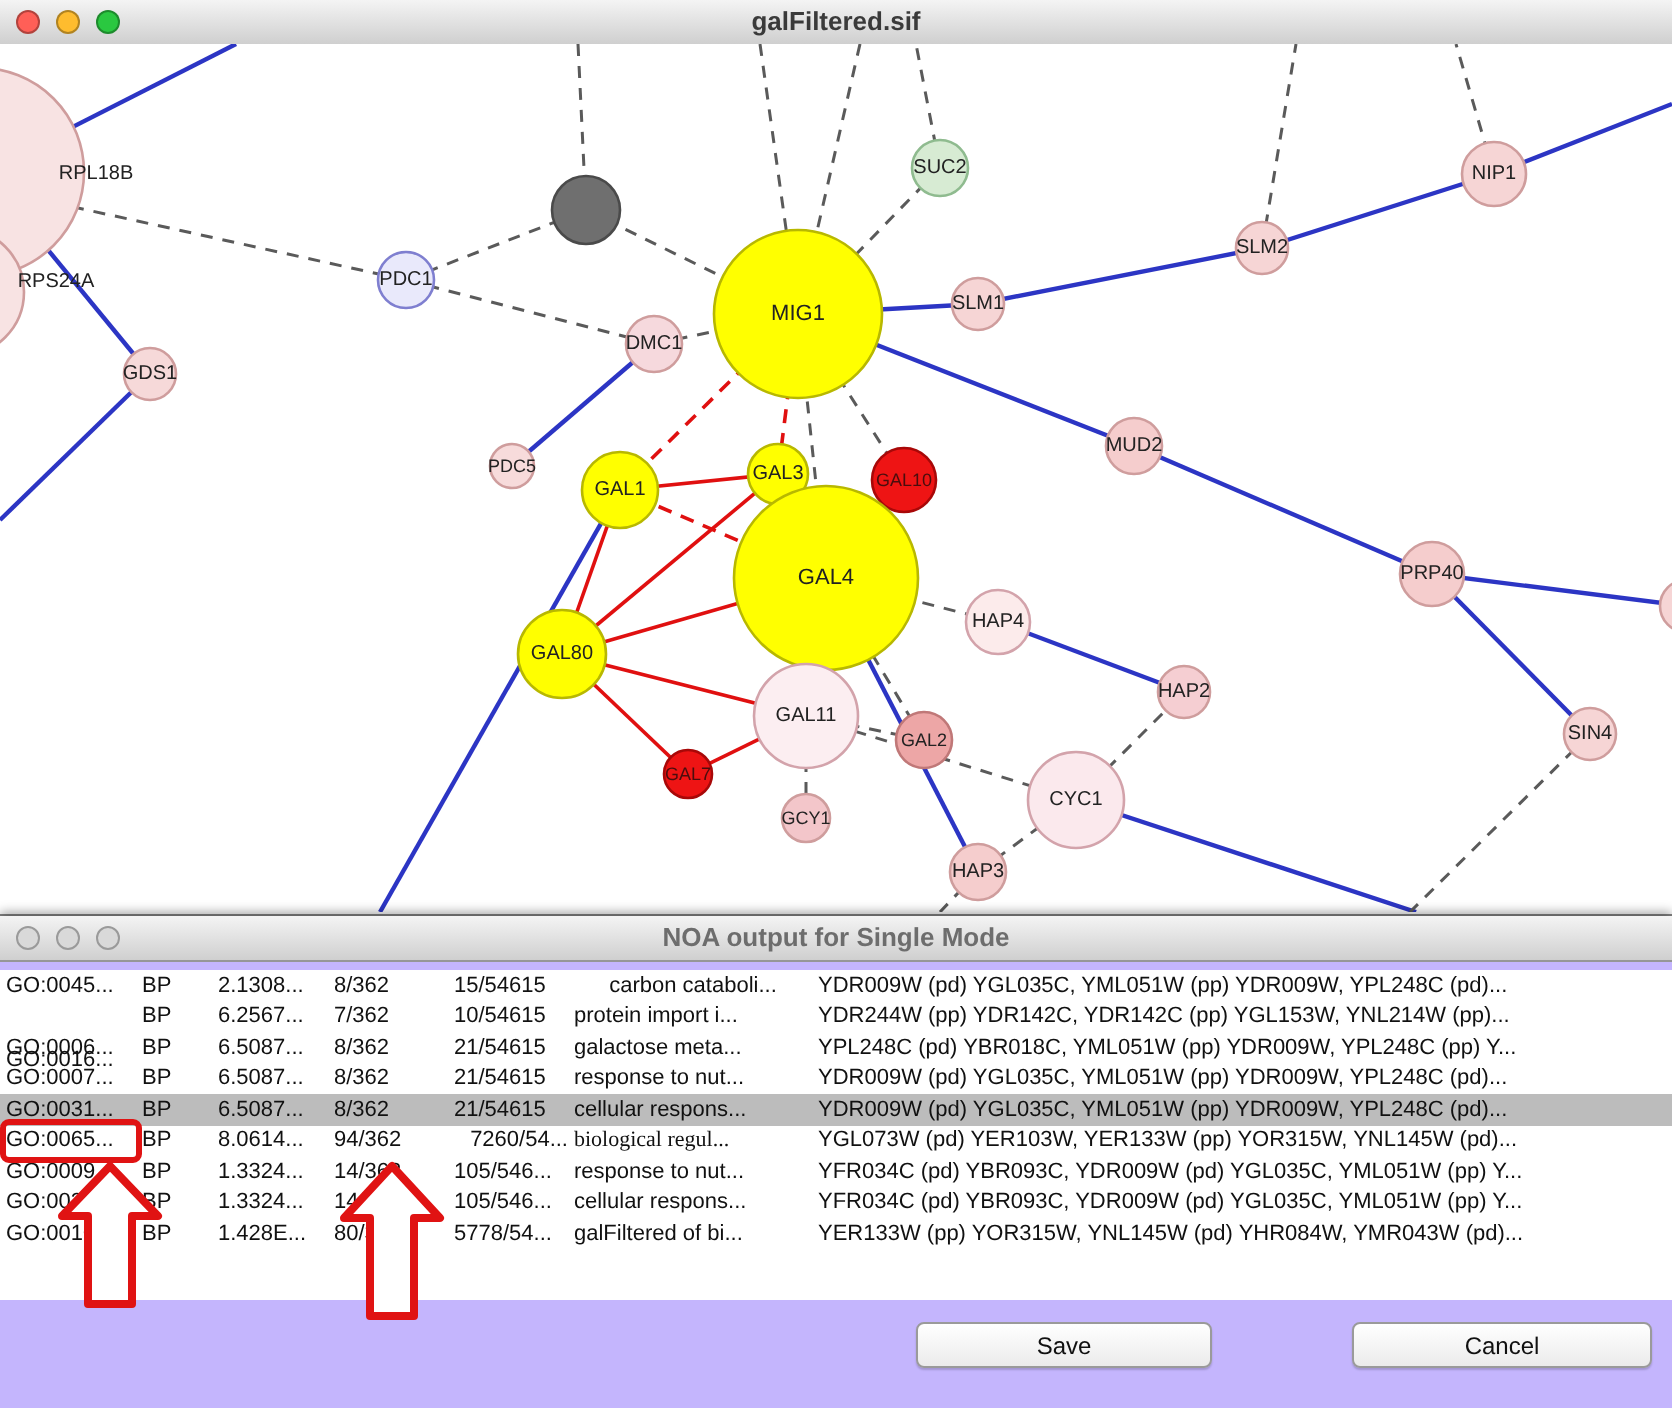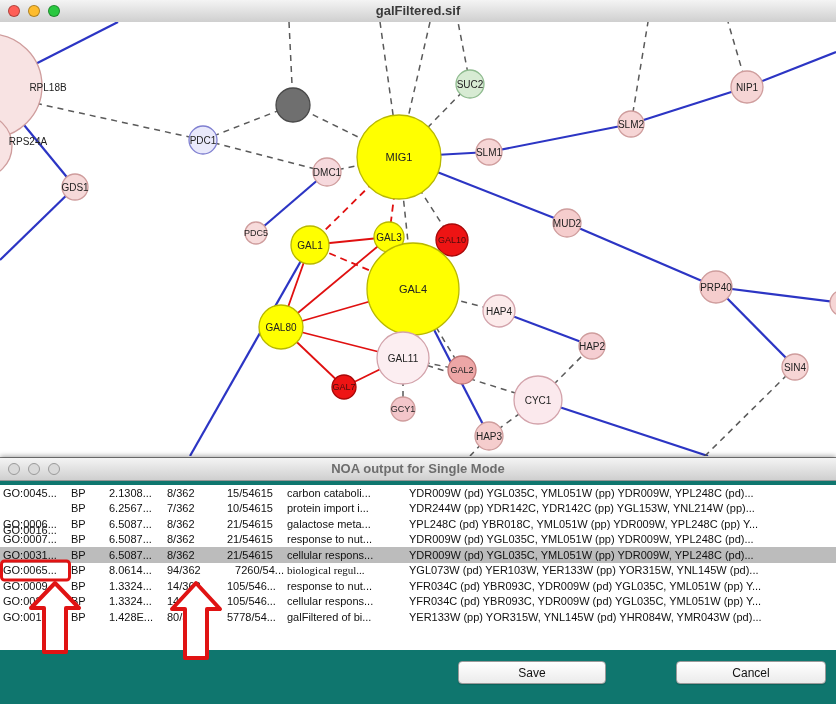--- a/index.html
+++ b/index.html
@@ -2,21 +2,21 @@
 <html><head>
 <meta charset="utf-8">
 <style>
   html,body{margin:0;padding:0;}
   body{
     width:836px;height:704px;position:relative;overflow:hidden;
     font-family:"Liberation Sans",sans-serif;background:#d8d8d8;
   }
   
   .window-top{position:absolute;top:0;left:0;width:836px;height:457px;background:#fff;border-bottom:1px solid #8a8a8a;}
-  .window-bottom{position:absolute;top:458px;left:0;width:836px;height:246px;background:#0f766e;box-shadow:0 -2px 5px rgba(0,0,0,.35);}
+  .window-bottom{position:absolute;top:458px;left:0;width:836px;height:246px;background:#c4b5fd;box-shadow:0 -2px 5px rgba(0,0,0,.35);}
   .titlebar{position:relative;height:22px;background:linear-gradient(#f4f4f4,#cfcfcf);border-bottom:1px solid #969696;}
   .traffic{position:absolute;left:8px;top:5px;display:flex;gap:8px;}
   .light{width:12px;height:12px;border-radius:50%;box-sizing:border-box;border:1px solid rgba(0,0,0,.3);}
   .light.red{background:#ff5f57;}
   .light.yellow{background:#febc2e;}
   .light.green{background:#2ac840;}
   .light.gray{background:#d9d9d9;border-color:#9a9a9a;}
   .wtitle{position:absolute;left:0;right:0;top:0;height:22px;line-height:22px;text-align:center;
     font-size:13px;font-weight:bold;color:#3a3a3a;}
   .wtitle.inactive{color:#6d6d6d;}
@@ -175,21 +175,21 @@
   </div>
 
   <div class="results-table">
     <div id="table-body">
         <div class="trow">
           <div class="tcell" style="width: 68px;">GO:0045...</div>
           <div class="tcell" style="width: 38px;">BP</div>
           <div class="tcell" style="width: 58px;">2.1308...</div>
           <div class="tcell" style="width: 60px;">8/362</div>
           <div class="tcell" style="width: 60px;">15/54615</div>
-          <div class="tcell" style="width: 122px;">carbon cataboli...</div>
+          <div class="tcell" style="width: 122px; text-align: center;">carbon cataboli...</div>
           <div class="tcell" style="width: 430px;">YDR009W (pd) YGL035C, YML051W (pp) YDR009W, YPL248C (pd)...</div>
         </div>
         <div class="trow">
           <div class="tcell" style="width: 68px; margin-top: 43px;">GO:0016...</div>
           <div class="tcell" style="width: 38px;">BP</div>
           <div class="tcell" style="width: 58px;">6.2567...</div>
           <div class="tcell" style="width: 60px;">7/362</div>
           <div class="tcell" style="width: 60px;">10/54615</div>
           <div class="tcell" style="width: 122px;">protein import i...</div>
           <div class="tcell" style="width: 430px;">YDR244W (pp) YDR142C, YDR142C (pp) YGL153W, YNL214W (pp)...</div>

